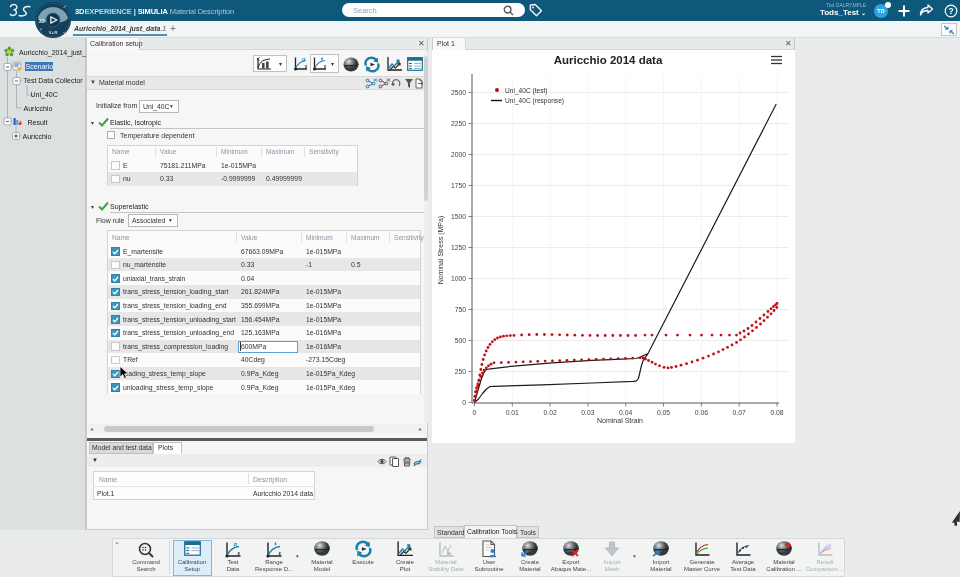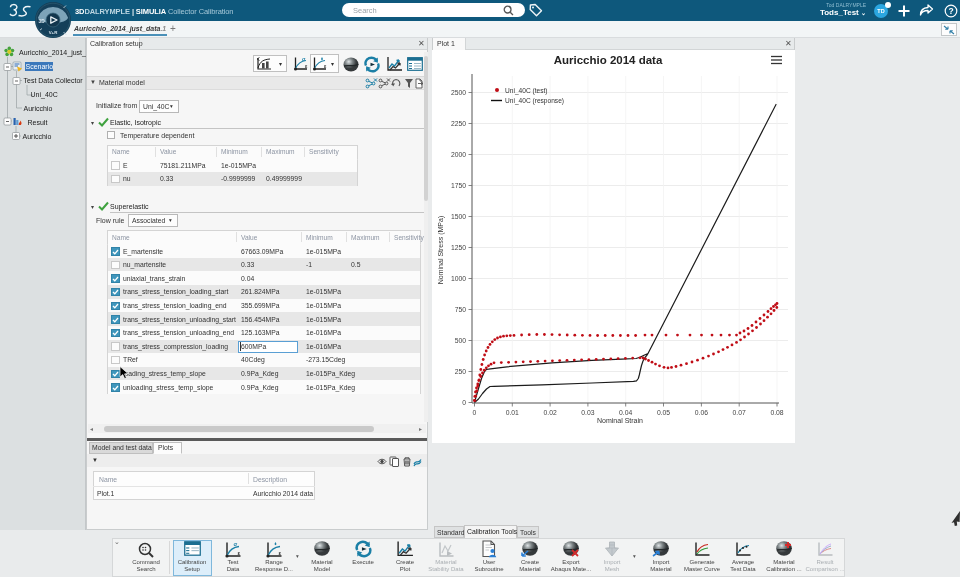--- a/index.html
+++ b/index.html
@@ -19,21 +19,21 @@
  <circle cx="19" cy="19" r="18" fill="#143f59"></circle>
  <circle cx="19" cy="19" r="16.8" fill="none" stroke="#29586f" stroke-width="0.8"></circle>
  <path d="M4,16.5 A15.5,14 0 0 1 34,16.5 A15,5.5 0 0 1 4,16.5 Z" fill="#7da3b8"></path>
  <circle cx="19" cy="19" r="7" fill="#12364d"></circle>
  <circle cx="19" cy="19" r="7" fill="none" stroke="#3b677d" stroke-width="0.7"></circle>
  <path d="M16.8,15.8 L23,19 L16.8,22.2 Z" fill="none" stroke="#eaf1f5" stroke-width="1.3" stroke-linejoin="round"></path>
  <text x="4.5" y="21.5" font-size="4.8" fill="#d5e3ea" font-weight="bold" font-family="Liberation Sans,sans-serif">3D</text>
  <text x="19" y="33" font-size="4.4" fill="#d5e3ea" font-weight="bold" text-anchor="middle" font-family="Liberation Sans,sans-serif">V+R</text>
  <path d="M29.5,7 L32,4.5 M29.5,31 L32,33.5 M6,29 L8,27.5" stroke="#b9cdd8" stroke-width="0.9"></path>
 </svg>
-<div class="tx" style="left:75px;top:6.5px;font-size:7.5px;color:#fff;font-weight:bold;letter-spacing:-0.1px">3D<span style="color:#bdd7e2">DALRYMPLE</span> <span style="color:#e5eef3">|</span> SIMULIA<span style="font-weight:normal;color:#a6c8d8"> Collector Calibration</span></div>
+<div class="tx" style="left:75px;top:6.5px;font-size:7.5px;color:#fff;font-weight:bold;letter-spacing:-0.1px">3D<span style="color:#bdd7e2">EXPERIENCE</span> <span style="color:#e5eef3">|</span> SIMULIA<span style="font-weight:normal;color:#a6c8d8"> Material Description</span></div>
 <div class="abs" style="left:342px;top:3px;width:183px;height:14px;background:#fff;border-radius:7px"></div>
 <div class="tx" style="left:353px;top:6px;font-size:7.5px;color:#9aa2a8">Search</div>
 <svg class="abs" style="left:503px;top:5px" width="11" height="11" viewBox="0 0 11 11">
     <circle cx="4.6" cy="4.6" r="3.4" fill="none" stroke="#555" stroke-width="1.3"></circle>
     <line x1="7.2" y1="7.2" x2="10" y2="10" stroke="#555" stroke-width="1.3"></line>
   </svg>
 <svg class="abs" style="left:528px;top:3px" width="16" height="15" viewBox="0 0 16 15">
     <path d="M7.2,1.5 L13.5,7.8 L8.5,12.8 L2.2,6.5 L2.4,2 Z" fill="none" stroke="#eef4f7" stroke-width="1.4" stroke-linejoin="round"></path>
     <circle cx="5" cy="4.6" r="1" fill="#eef4f7"></circle>
   </svg>

